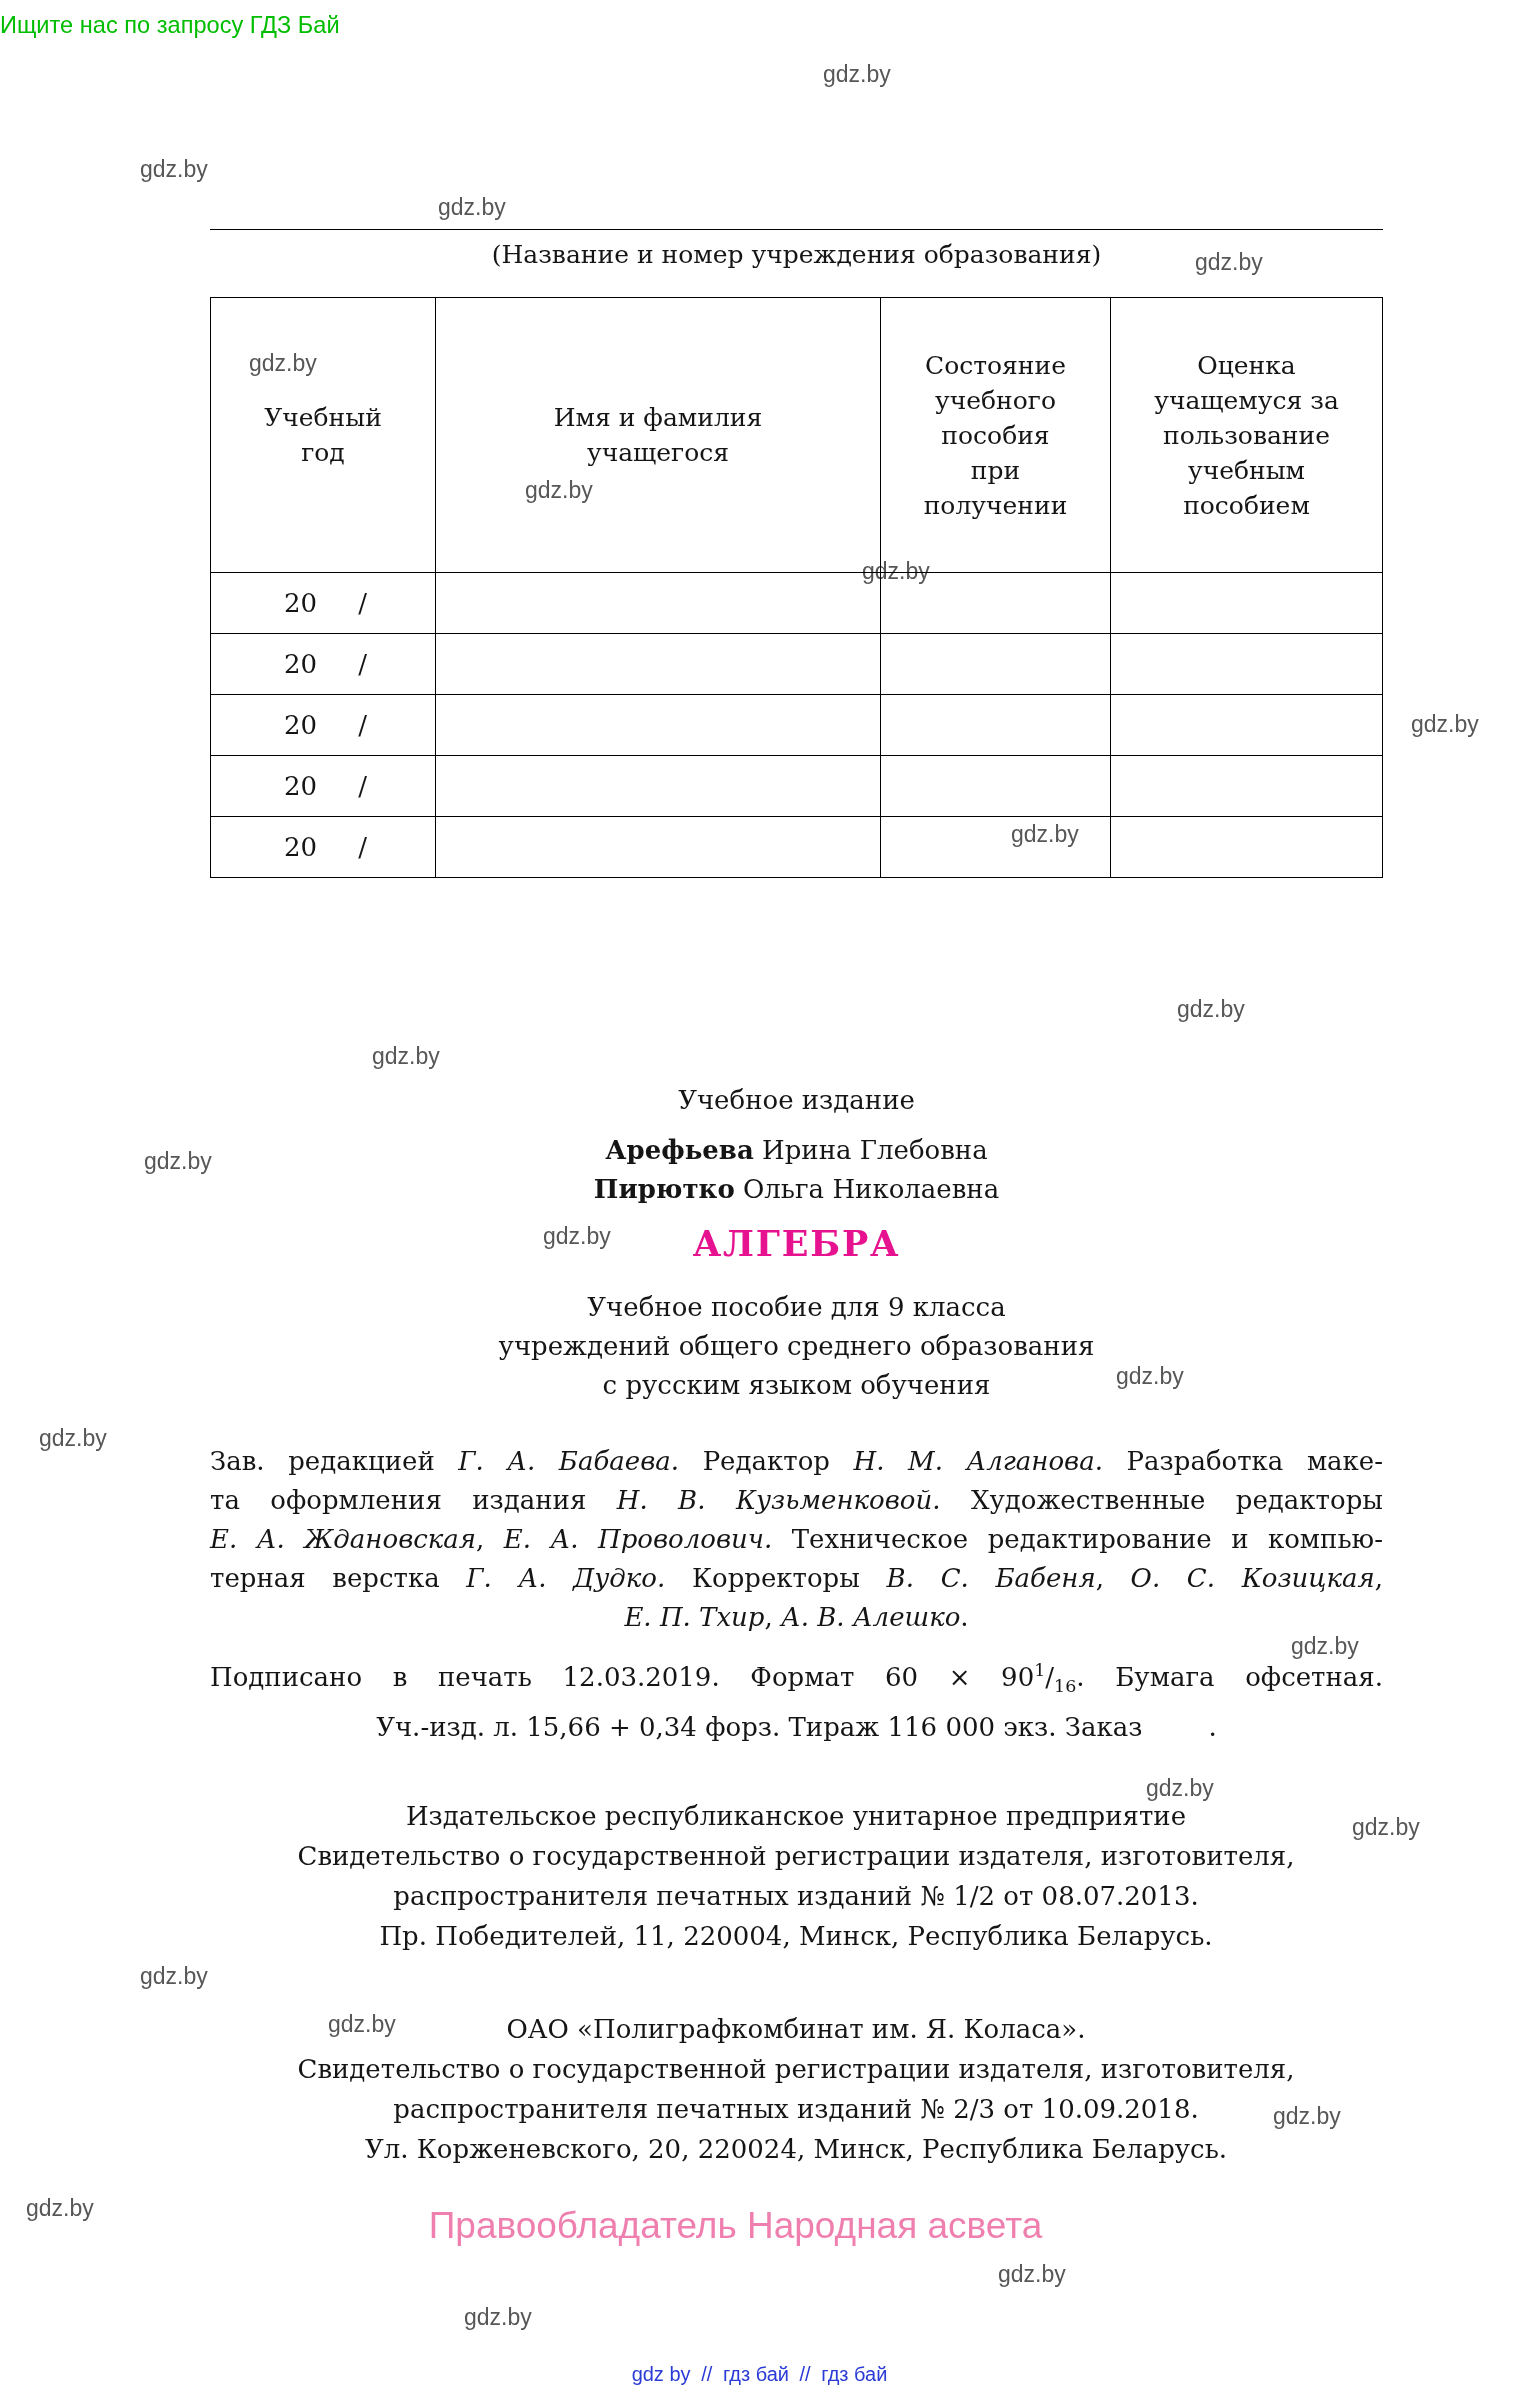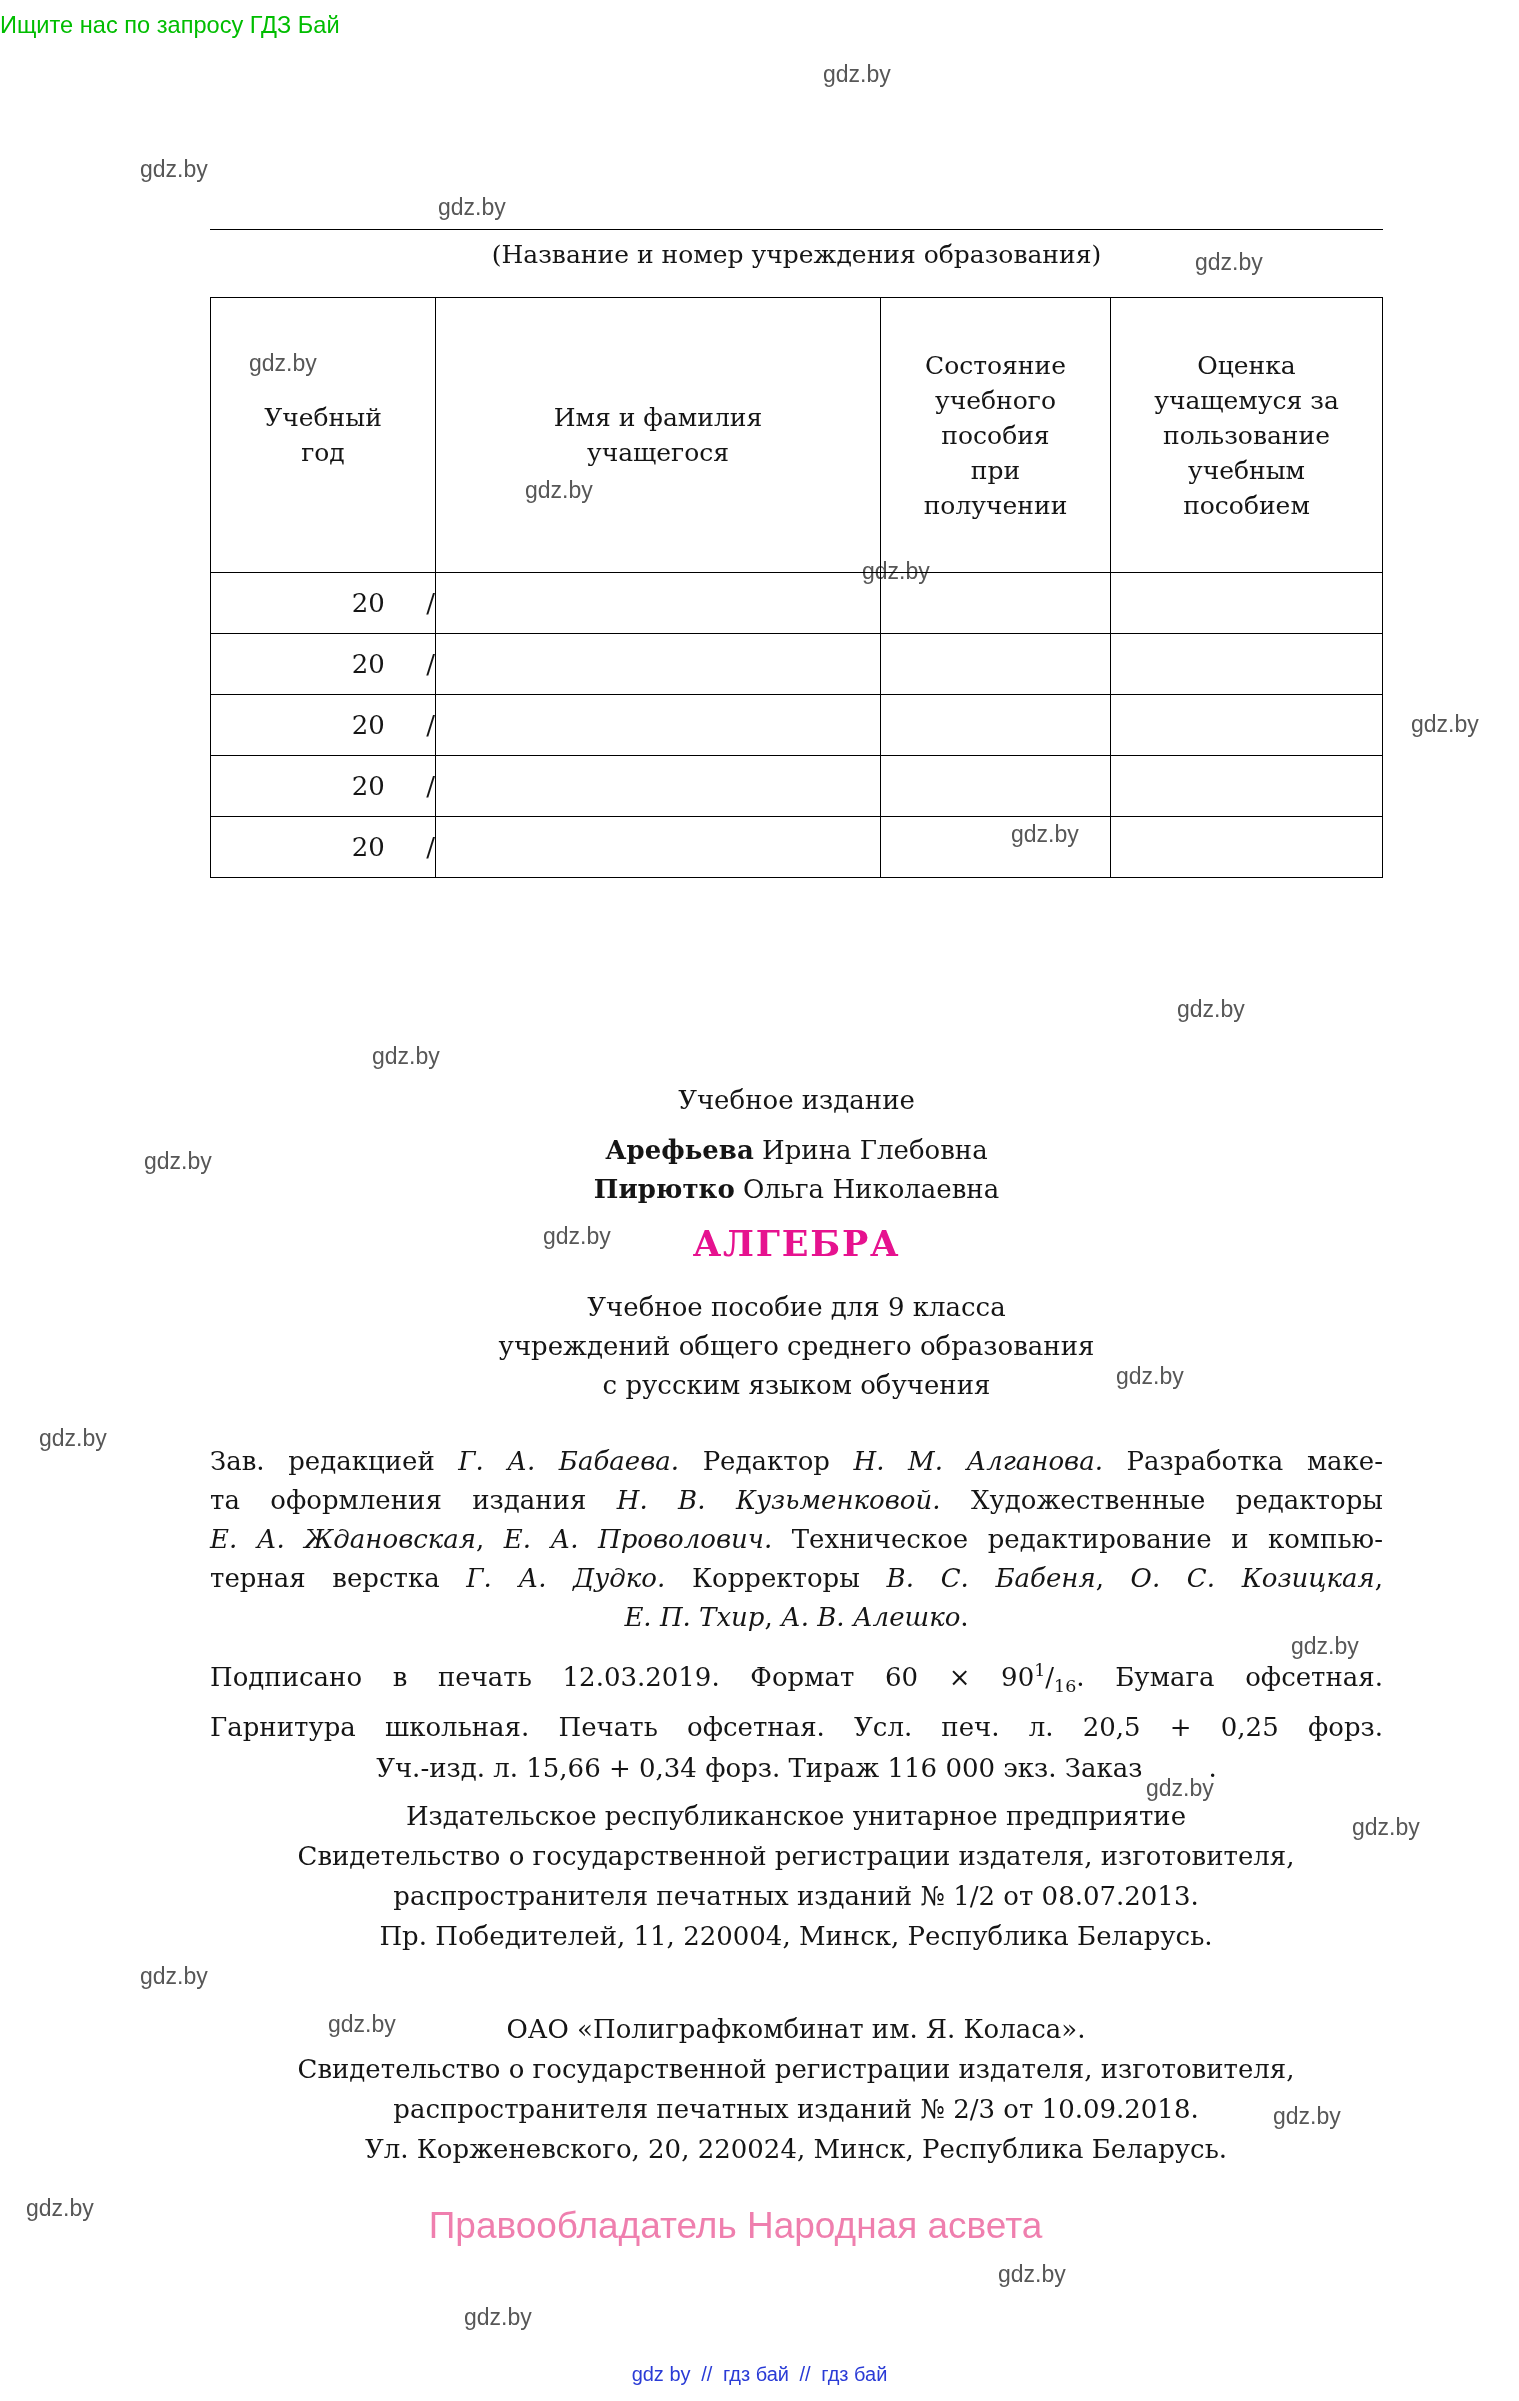--- a/index.html
+++ b/index.html
@@ -47,21 +47,21 @@
   .usage-table col.c3 { width: 230px; }
   .usage-table col.c4 { width: 272px; }
   .usage-table th, .usage-table td { border: 1.8px solid #000; }
   .usage-table thead tr { height: 275px; }
   .usage-table tbody tr { height: 61px; }
   .usage-table th {
     font-weight: normal; font-size: 25px; text-align: center; vertical-align: middle;
   }
   .hline { line-height: 35px; }
   .year-cell {
-    font-size: 26px; text-align: right; padding-left: 5px; vertical-align: middle;
+    font-size: 26px; text-align: center; padding-left: 5px; vertical-align: middle;
   }
   
   .edition-kind {
     position: absolute; left: 210px; top: 1085px; width: 1173px;
     text-align: center; font-size: 26px;
   }
   .authors {
     position: absolute; left: 210px; top: 1131px; width: 1173px;
     text-align: center; font-size: 26px; line-height: 39px;
   }
@@ -240,21 +240,20 @@
   <div class="credits">
     <div class="cline just"><span>Зав. редакцией </span><span class="it">Г. А. Бабаева.</span><span> Редактор </span><span class="it">Н. М. Алганова.</span><span> Разработка маке-</span></div>
     <div class="cline just"><span>та оформления издания </span><span class="it">Н. В. Кузьменковой.</span><span> Художественные редакторы</span></div>
     <div class="cline just"><span class="it">Е. А. Ждановская</span><span>, </span><span class="it">Е. А. Проволович.</span><span> Техническое редактирование и компью-</span></div>
     <div class="cline just"><span>терная верстка </span><span class="it">Г. А. Дудко.</span><span> Корректоры </span><span class="it">В. С. Бабеня</span><span>, </span><span class="it">О. С. Козицкая</span><span>,</span></div>
     <div class="cline center"><span class="it">Е. П. Тхир</span><span>, </span><span class="it">А. В. Алешко</span><span>.</span></div>
   </div>
 
   <div class="printinfo">
     <div class="pline just"><span>Подписано в печать 12.03.2019. Формат 60 × 90</span><sup>1</sup><span>/</span><sub>16</sub><span>. Бумага офсетная.</span></div>
-    <div class="pline just">Гарнитура школьная. Печать офсетная. Усл. печ. л. 20,5 + 0,25 форз.</div>
     <div class="pline center">Уч.-изд. л. 15,66 + 0,34 форз. Тираж 116 000 экз. Заказ&nbsp;&nbsp;&nbsp;&nbsp;&nbsp;&nbsp;&nbsp;&nbsp;.</div>
   </div>
 
   <div class="pubblock">
     <div>Издательское республиканское унитарное предприятие</div>
     <div>Свидетельство о государственной регистрации издателя, изготовителя,</div>
     <div>распространителя печатных изданий № 1/2 от 08.07.2013.</div>
     <div>Пр. Победителей, 11, 220004, Минск, Республика Беларусь.</div>
   </div>
 

